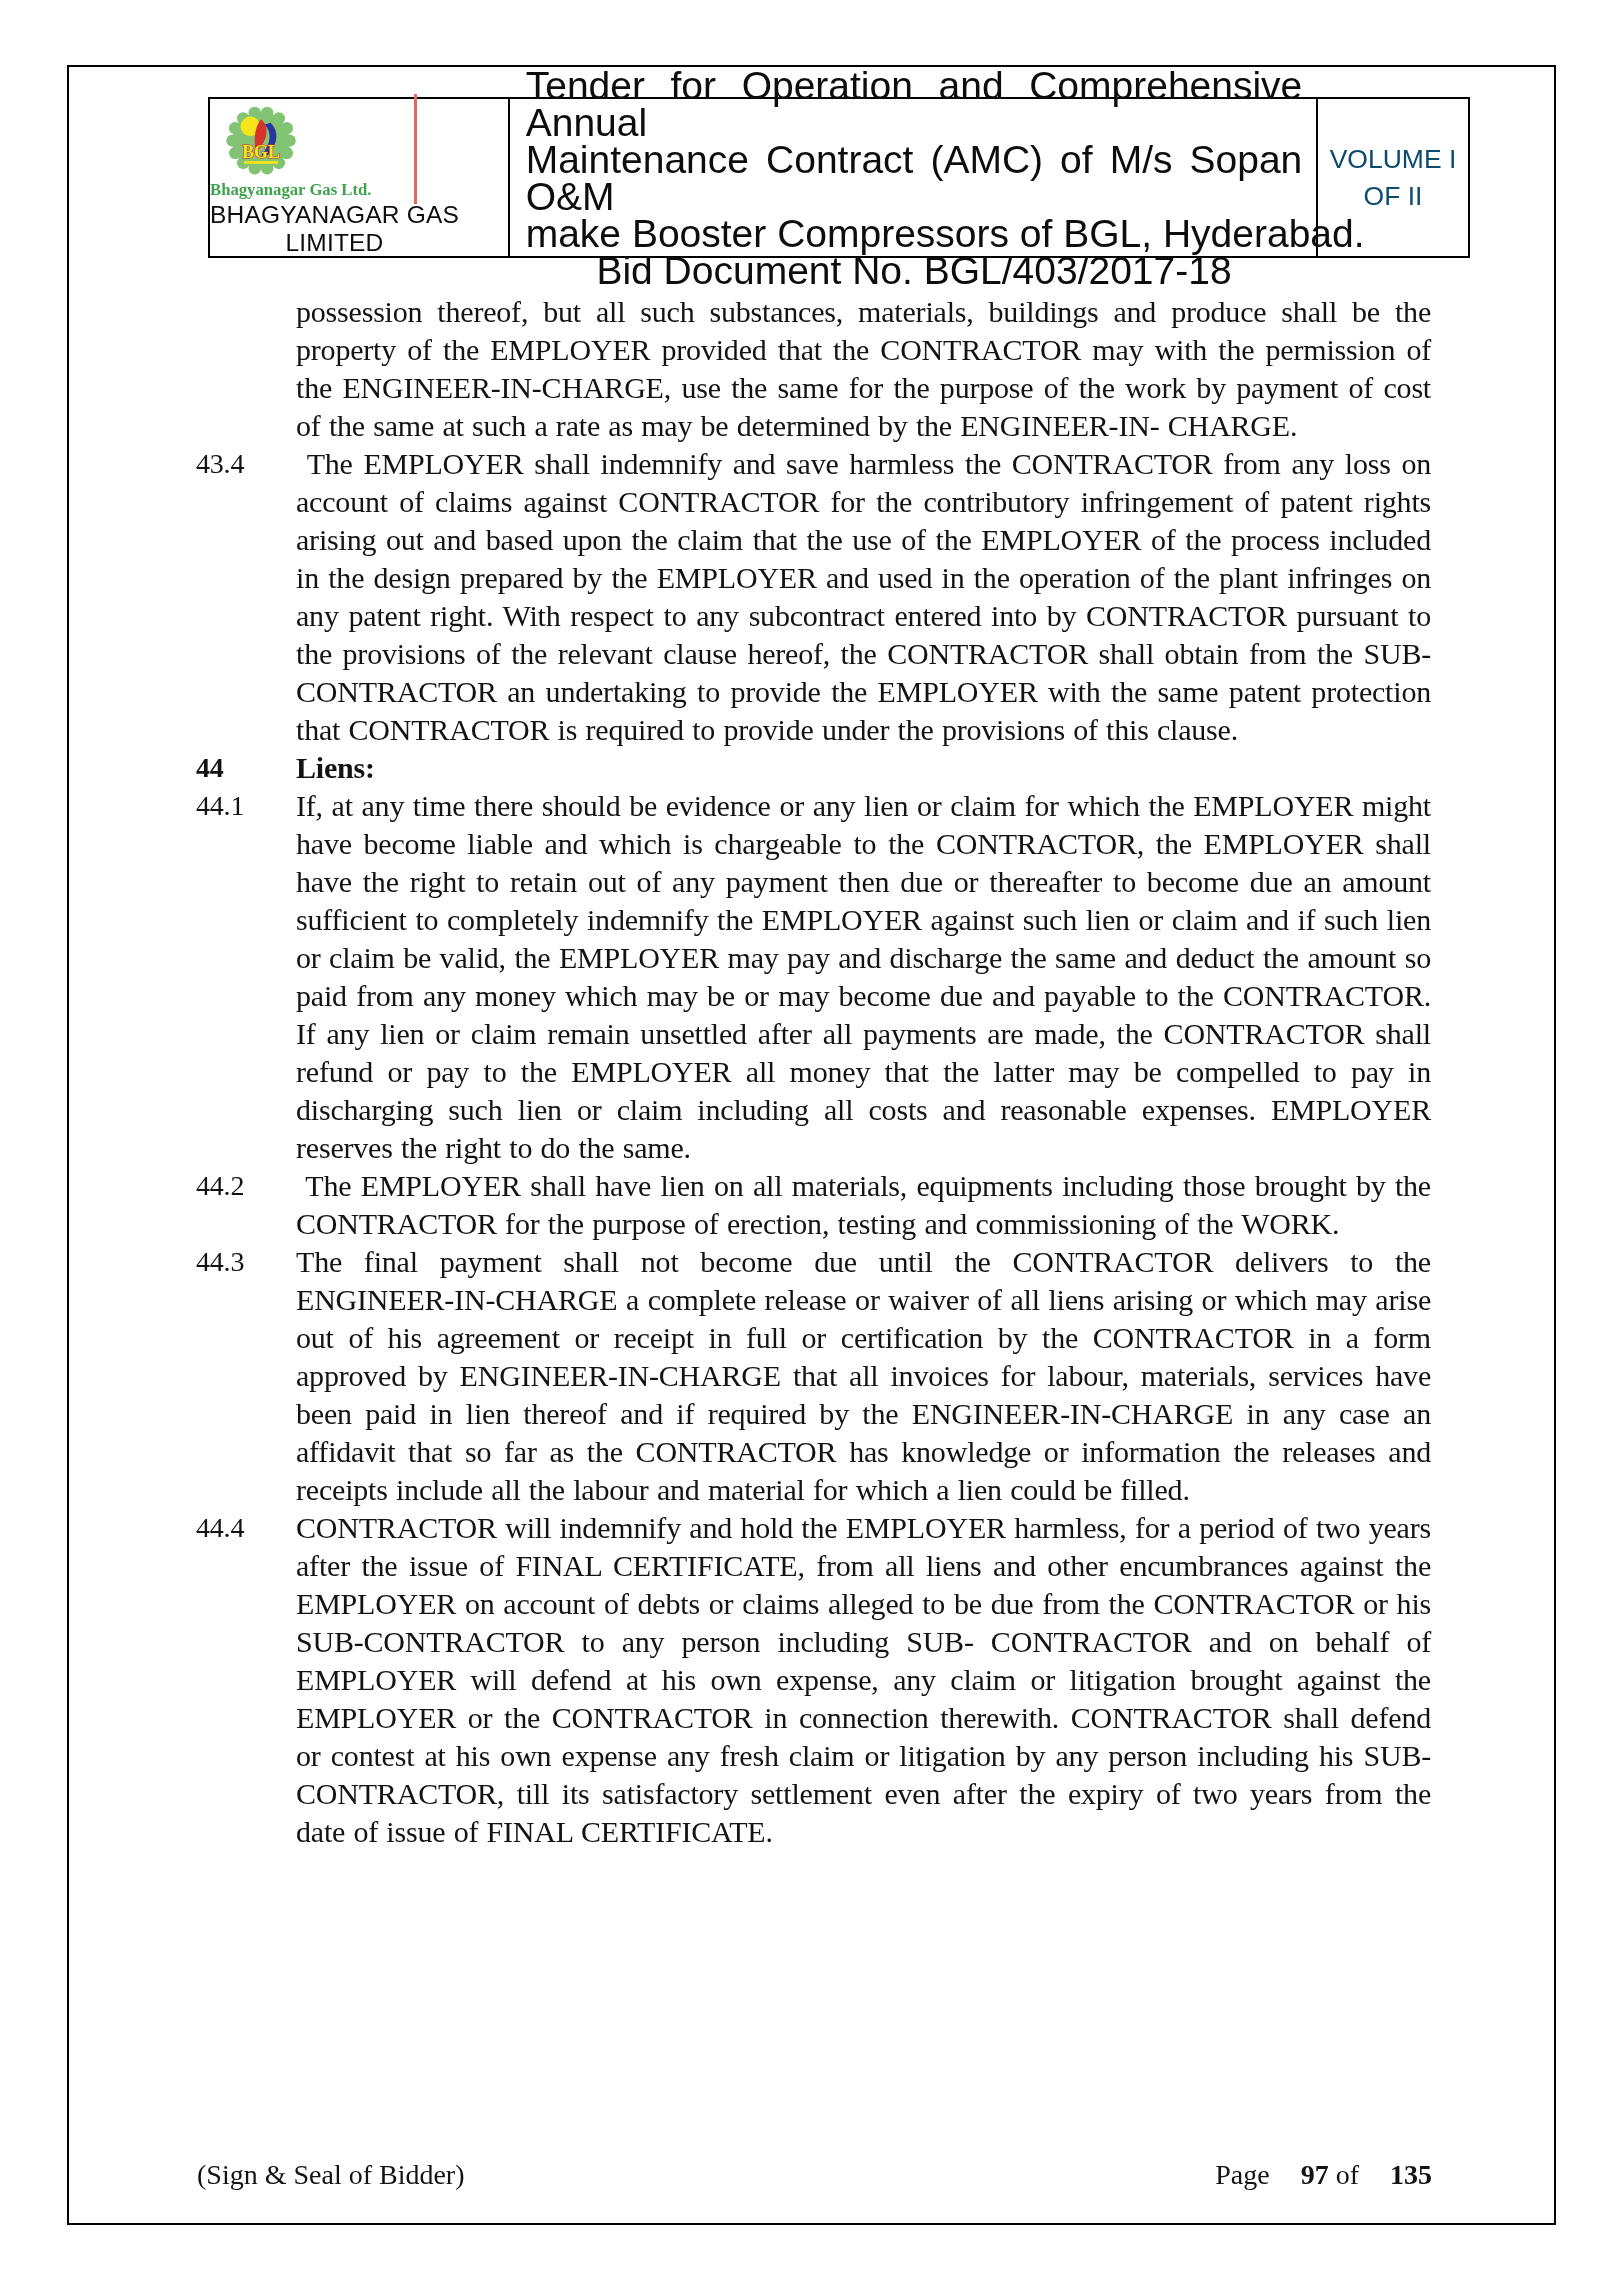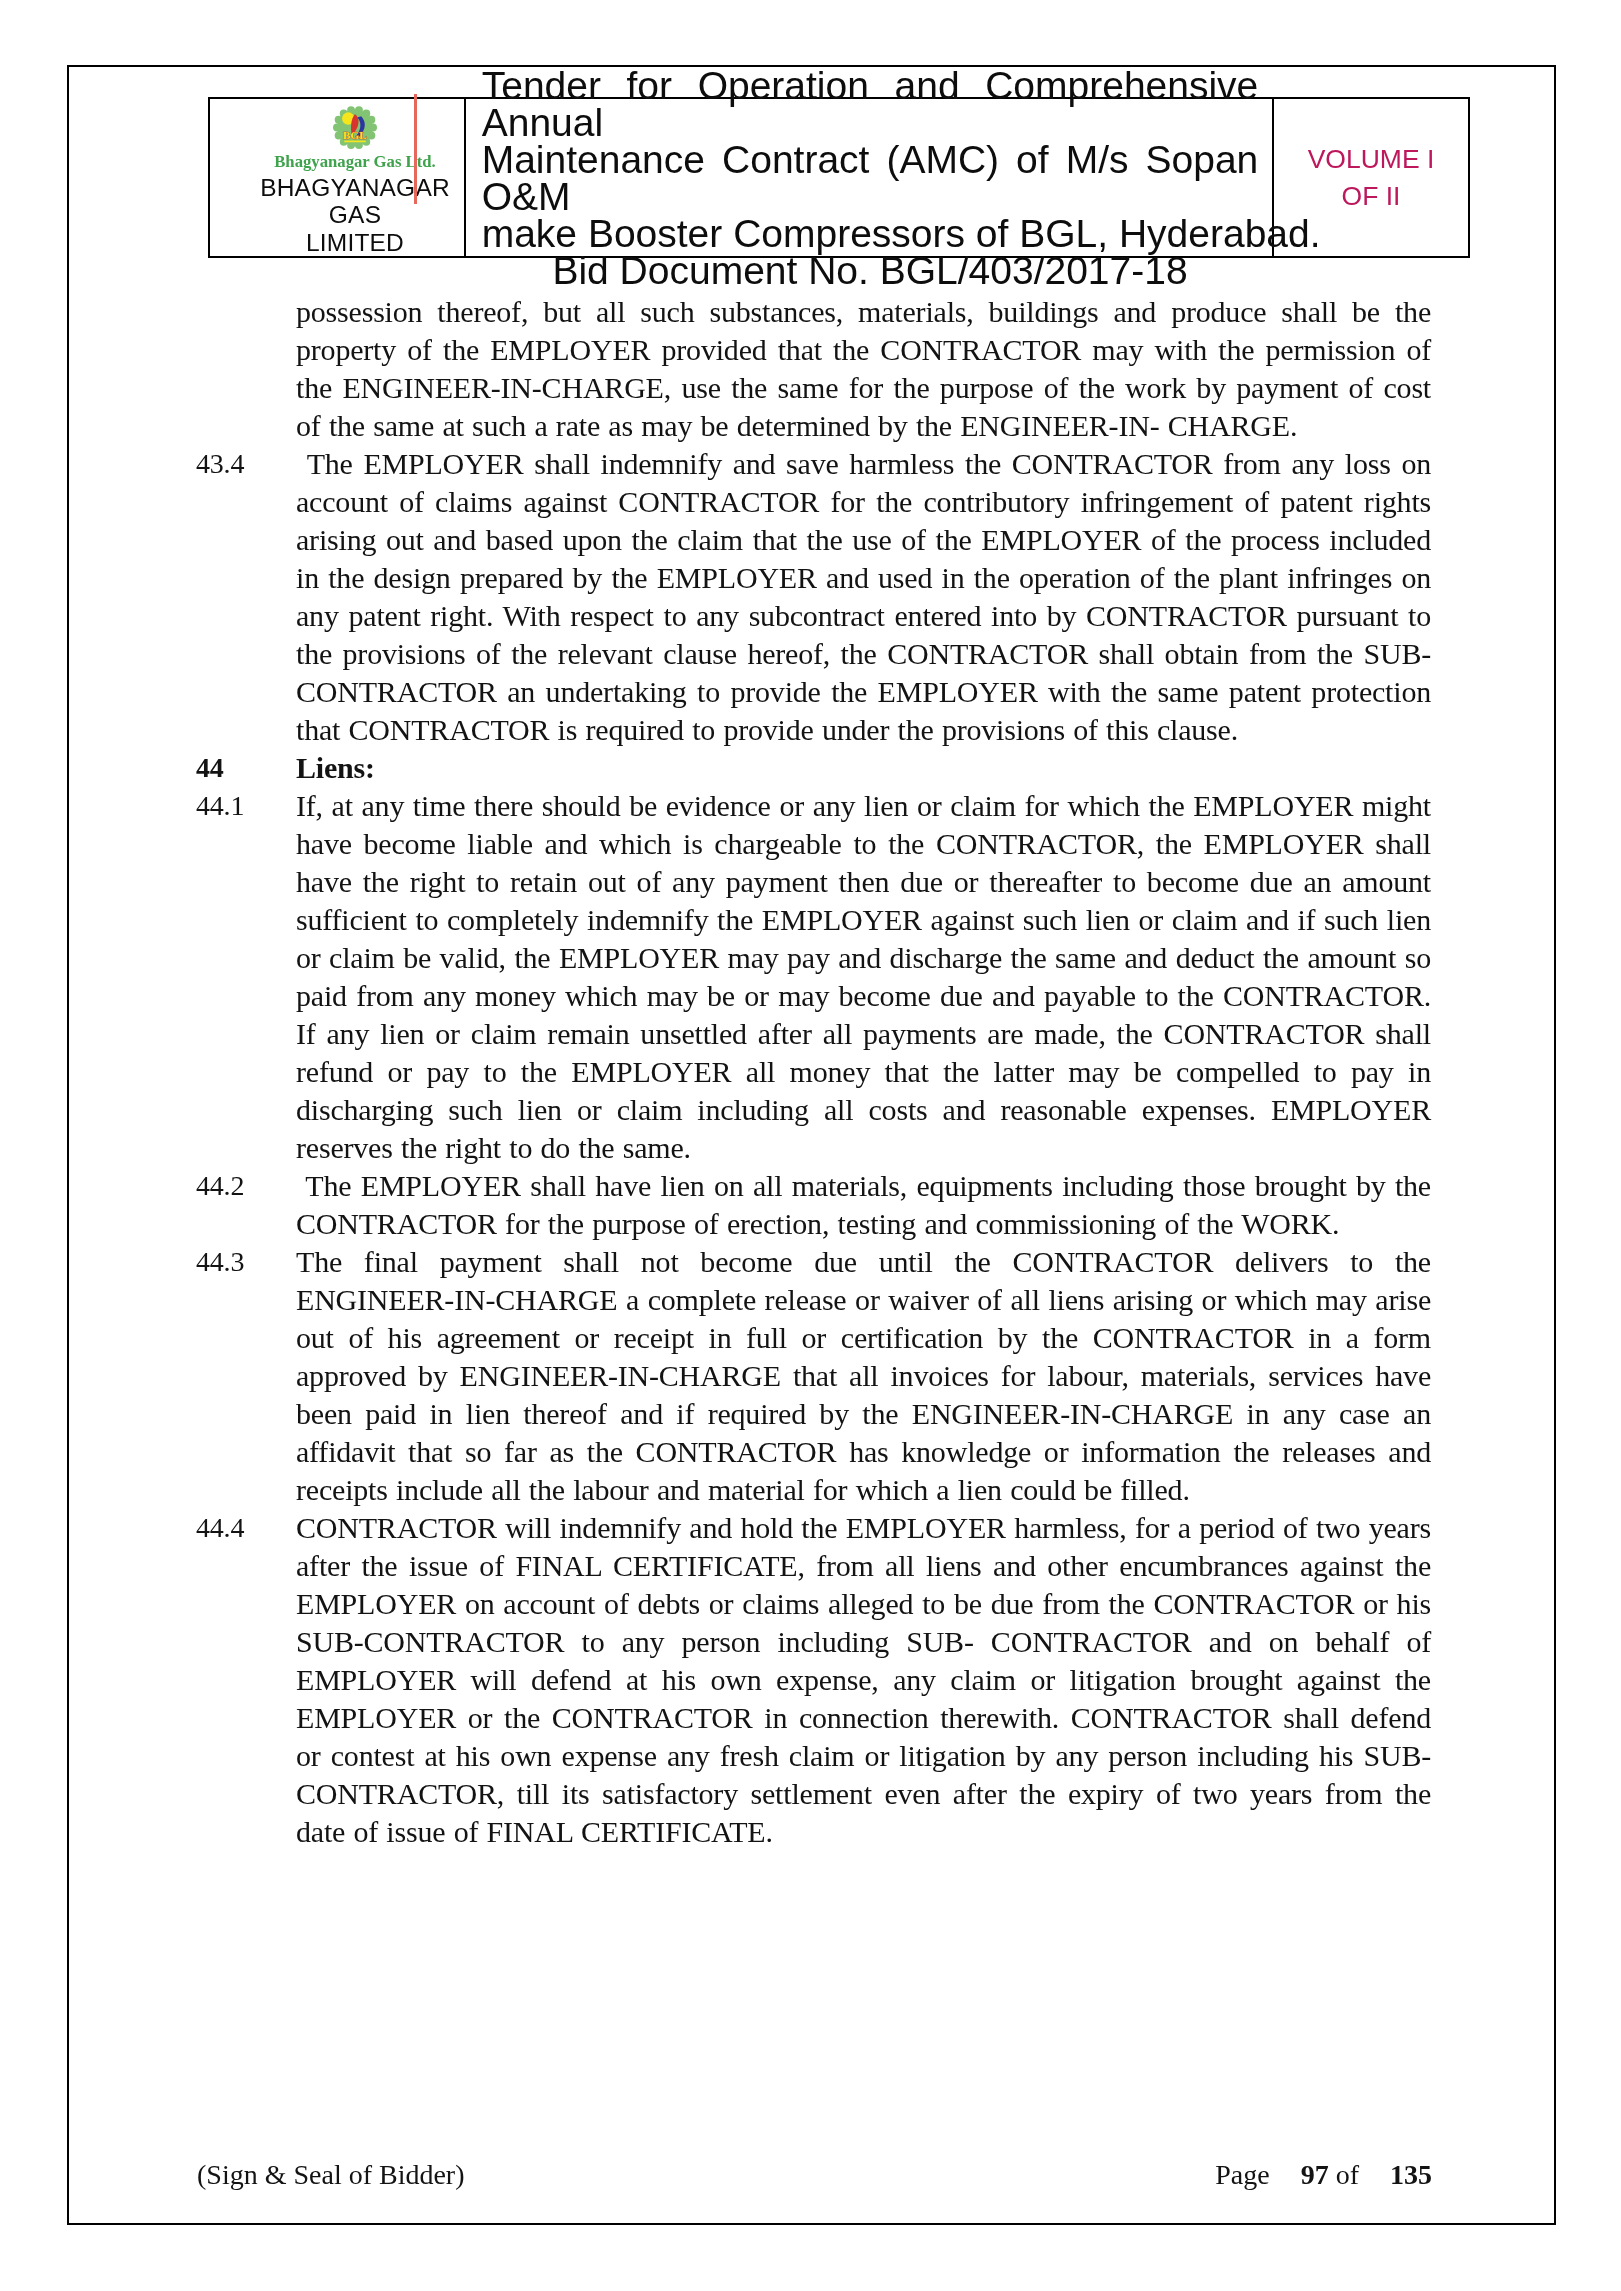--- a/index.html
+++ b/index.html
@@ -13,22 +13,22 @@
     border:2.9px solid #000; background:#fff;
   }
   
   .htable {
     position:absolute; left:208px; top:97px; width:1262px; height:161px;
     border:2.9px solid #000; display:flex; background:#fff;
   }
   .hcell { border-right:2.9px solid #000; height:100%; }
   .hcell:last-child { border-right:none; }
   .logo-cell {
-    width:256px; display:flex; flex-direction:column; align-items:center;
-    padding-top:5.9px; position:relative;padding-left:36px;
+    width:300px; display:flex; flex-direction:column; align-items:flex-start;
+    padding-top:5.9px; position:relative;
   }
   .logo-sub {
     font-family:"Liberation Serif", serif; font-weight:bold;
     font-size:16.7px; color:#3fa24c; line-height:17.6px; margin-top:1px;
   }
   .org-name {
     font-family:"Liberation Sans", sans-serif; font-size:24.5px; color:#0d0d0d;
     line-height:27.4px; text-align:center; margin-top:2.9px; letter-spacing:0.2px;
   }
   .red-line {
@@ -38,21 +38,21 @@
   .title-cell {
     width:808px; display:flex; flex-direction:column; justify-content:center;
     padding:2px 13.7px 2px 15.7px;
     font-family:"Liberation Sans", sans-serif; font-size:39px; color:#0d0d0d;
   }
   .title-line { line-height:37px; white-space:nowrap; }
   .title-line.justify { text-align:justify; text-align-last:justify; white-space:normal; }
   .title-line.center { text-align:center; white-space:normal; }
   .volume-cell {
     flex:1; display:flex; flex-direction:column; justify-content:center; align-items:center;
-    font-family:"Liberation Sans", sans-serif; font-size:26.5px; color:#be185d;
+    font-family:"Liberation Sans", sans-serif; font-size:26.5px; color:#0c4a6e;
     line-height:37px; text-align:right;
   }
   
   .content { position:absolute; left:196px; top:293px; width:1235px; }
   .clause { display:flex; align-items:flex-start; }
   .clause .num {
     width:100px; flex:0 0 100px; font-size:28px; line-height:38px;
     letter-spacing:-0.2px;
   }
   .clause .text {

